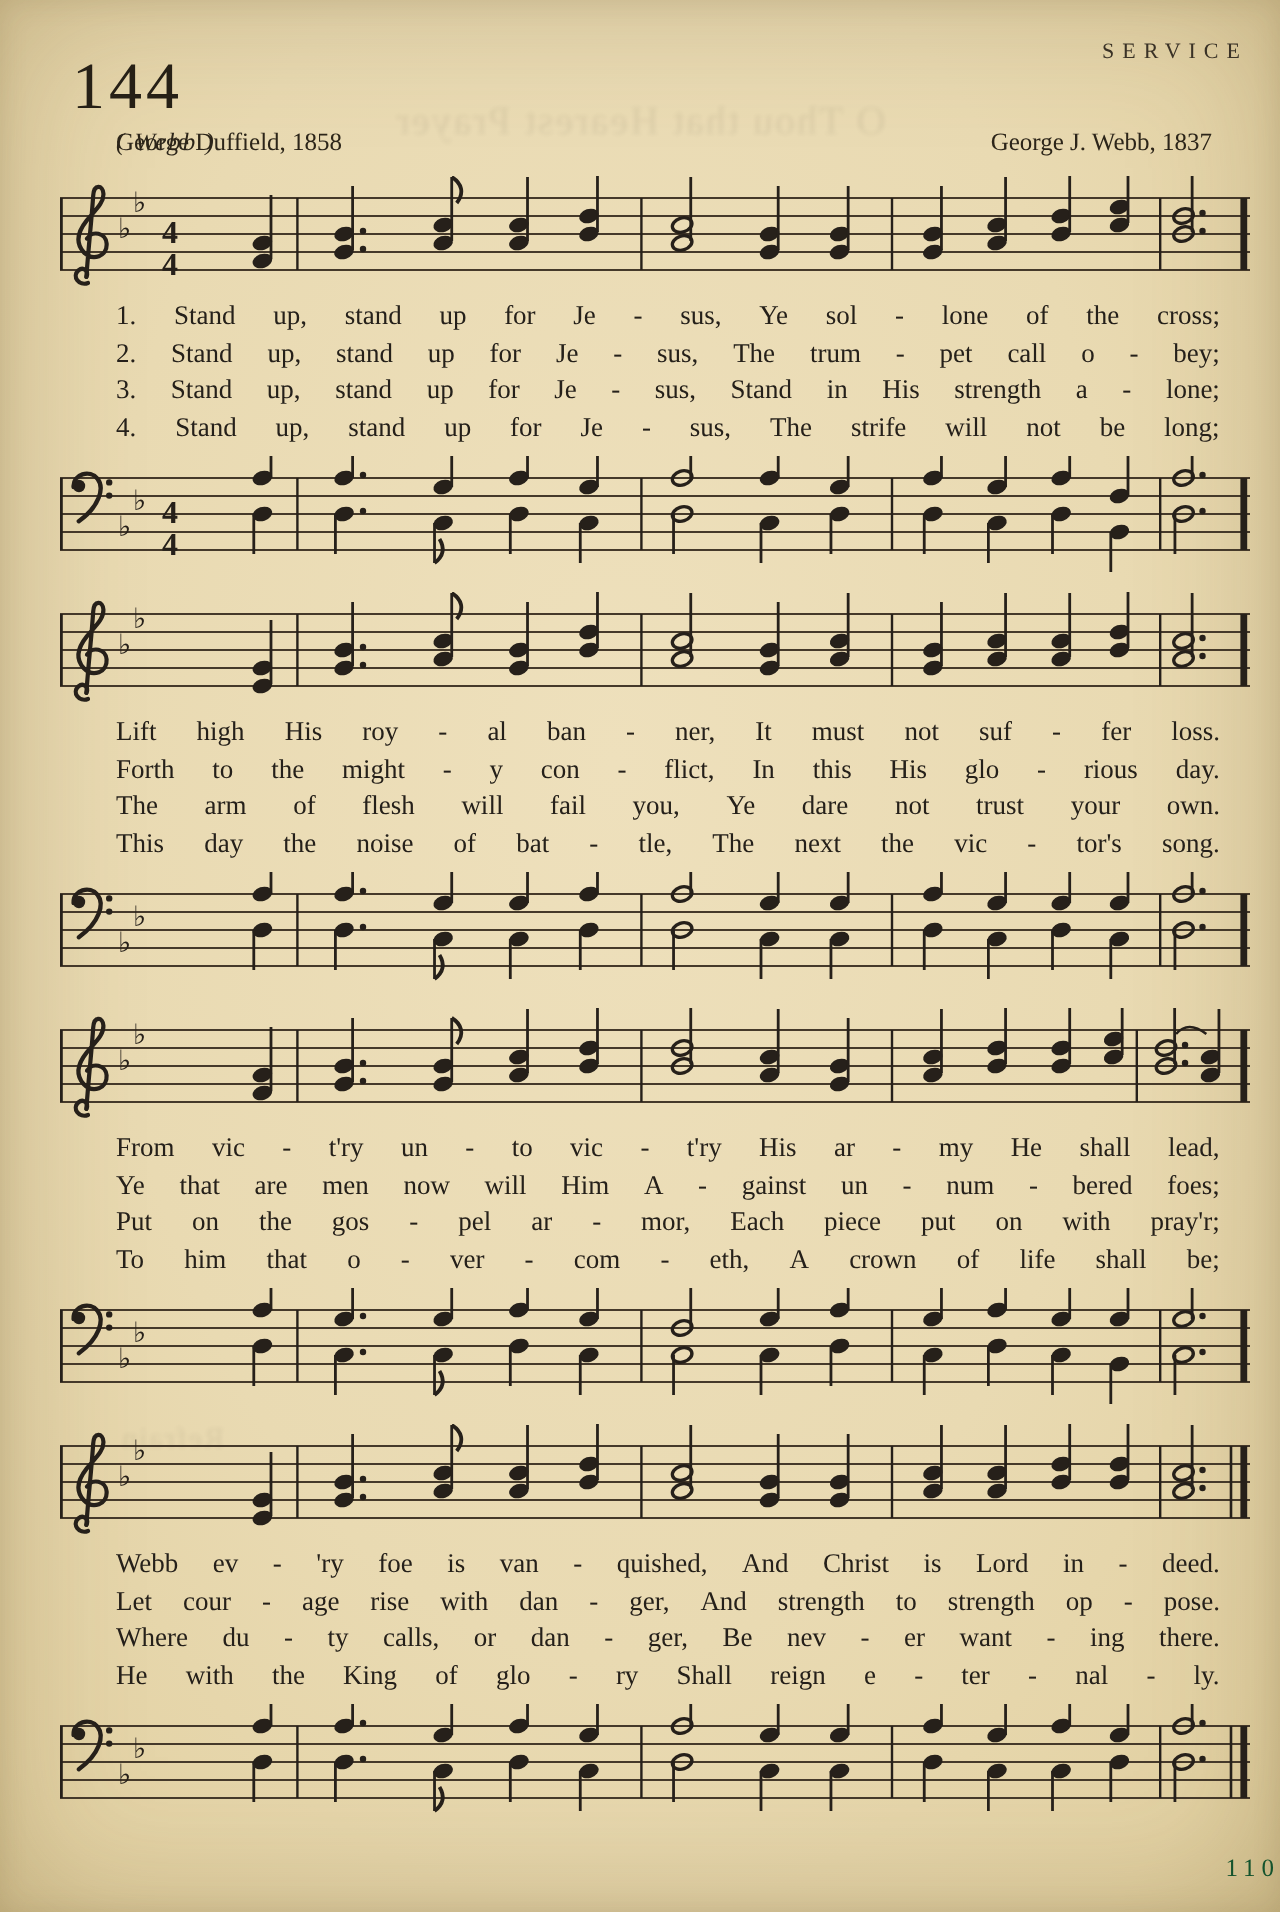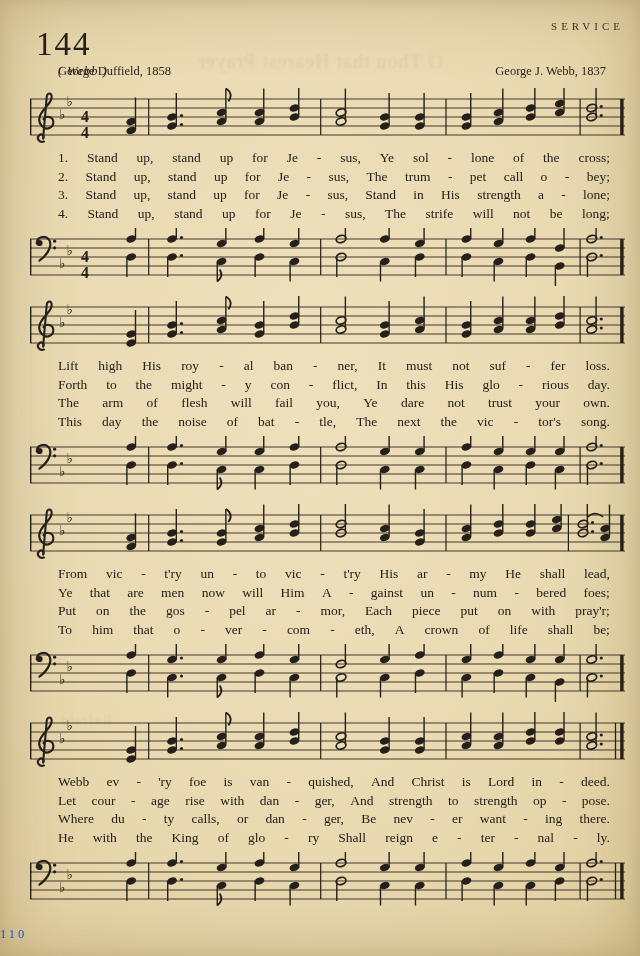--- a/index.html
+++ b/index.html
@@ -23,22 +23,22 @@
   .attr .a-left{position:absolute;left:0;top:0;text-align:center;}
   .attr .a-mid{position:absolute;left:0;right:0;top:0;text-align:left;font-style:italic;letter-spacing:1px;}
   .attr .a-right{position:absolute;right:0;top:0;}
   
   #score{position:relative;}
   .system{margin:0 0 10px 0;}
   .staff-wrap{margin-left:30px;height:58px;}
   .lyrics{margin:3px 30px 5px 58px;}
   .lyric-line{display:flex;justify-content:space-between;flex-wrap:nowrap;
       font-size:13.5px;line-height:18.5px;white-space:pre;color:#25201a;}
-  .pageno{position:absolute;left:0;right:0;bottom:14px;text-align:left;
-      font-size:12.5px;letter-spacing:3px;color:#1d4ed8;}
+  .pageno{position:absolute;left:0;right:0;bottom:14px;text-align:right;
+      font-size:12.5px;letter-spacing:3px;color:#14532d;}
   .ghost{position:absolute;transform:scaleX(-1);opacity:.07;filter:blur(1px);
       font-size:20px;letter-spacing:1px;pointer-events:none;}
   .ghost.g1{top:50px;left:0;right:0;text-align:center;}
   .ghost.g2{top:712px;left:60px;font-size:15px;}
   svg text{font-family:"Liberation Serif","DejaVu Serif",serif;}
 </style>
 </head>
 <body>
 
 <div class="vignette"></div>

